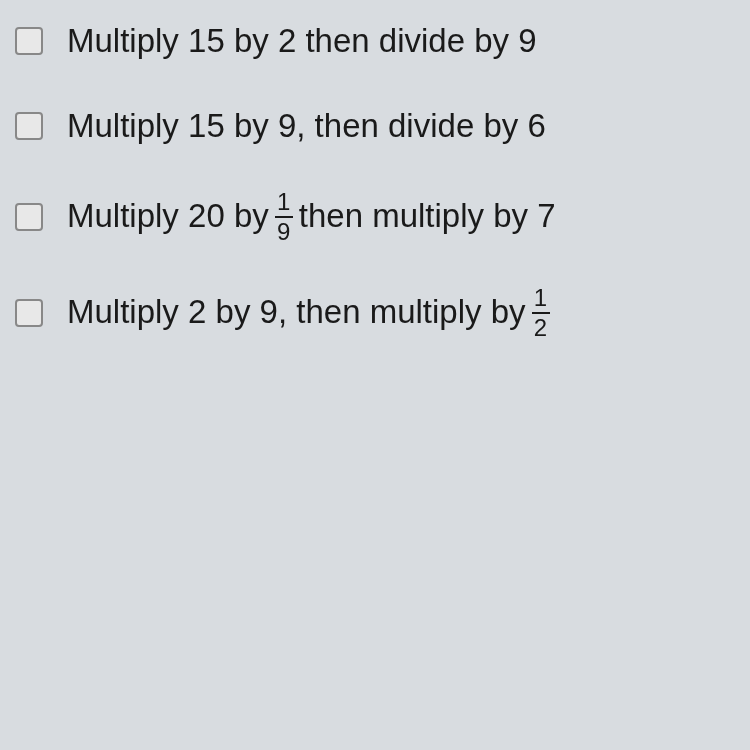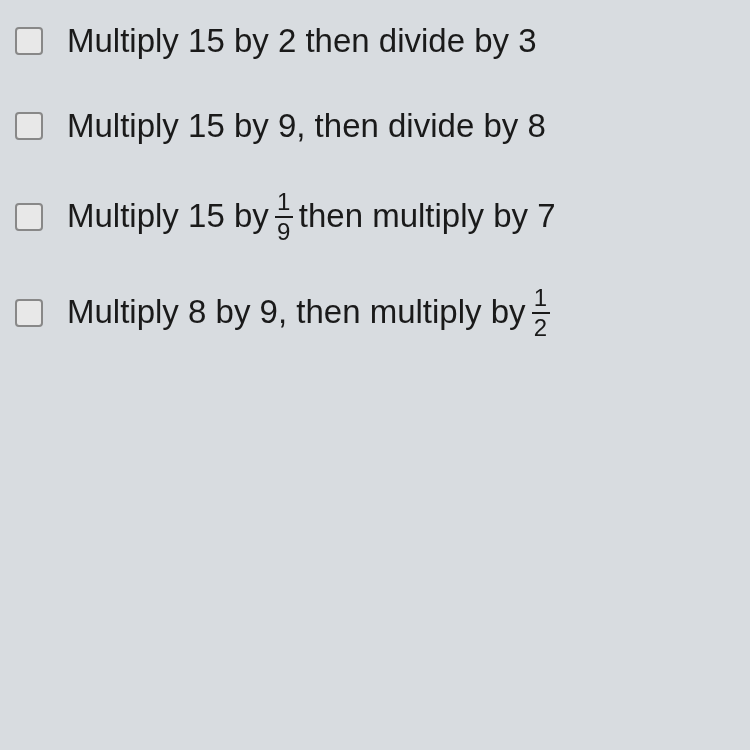--- a/index.html
+++ b/index.html
@@ -58,47 +58,47 @@
     .fraction .den {
       padding-top: 2px;
     }
   </style>
 </head>
 <body>
 
 <div class="option">
   <div class="checkbox"></div>
   <div class="label">
-    <span>Multiply 15 by 2 then divide by 3</span>
+    <span>Multiply 15 by 2 then divide by 9</span>
   </div>
 </div>
 
 <div class="option">
   <div class="checkbox"></div>
   <div class="label">
-    <span>Multiply 15 by 9, then divide by 8</span>
+    <span>Multiply 15 by 9, then divide by 6</span>
   </div>
 </div>
 
 <div class="option">
   <div class="checkbox"></div>
   <div class="label">
-    <span>Multiply 15 by </span>
+    <span>Multiply 20 by </span>
     <span class="fraction">
       <span class="num">1</span>
       <span class="line"></span>
       <span class="den">9</span>
     </span>
     <span> then multiply by 7</span>
   </div>
 </div>
 
 <div class="option">
   <div class="checkbox"></div>
   <div class="label">
-    <span>Multiply 8 by 9, then multiply by </span>
+    <span>Multiply 2 by 9, then multiply by </span>
     <span class="fraction">
       <span class="num">1</span>
       <span class="line"></span>
       <span class="den">2</span>
     </span>
   </div>
 </div>
 
 </body></html>

